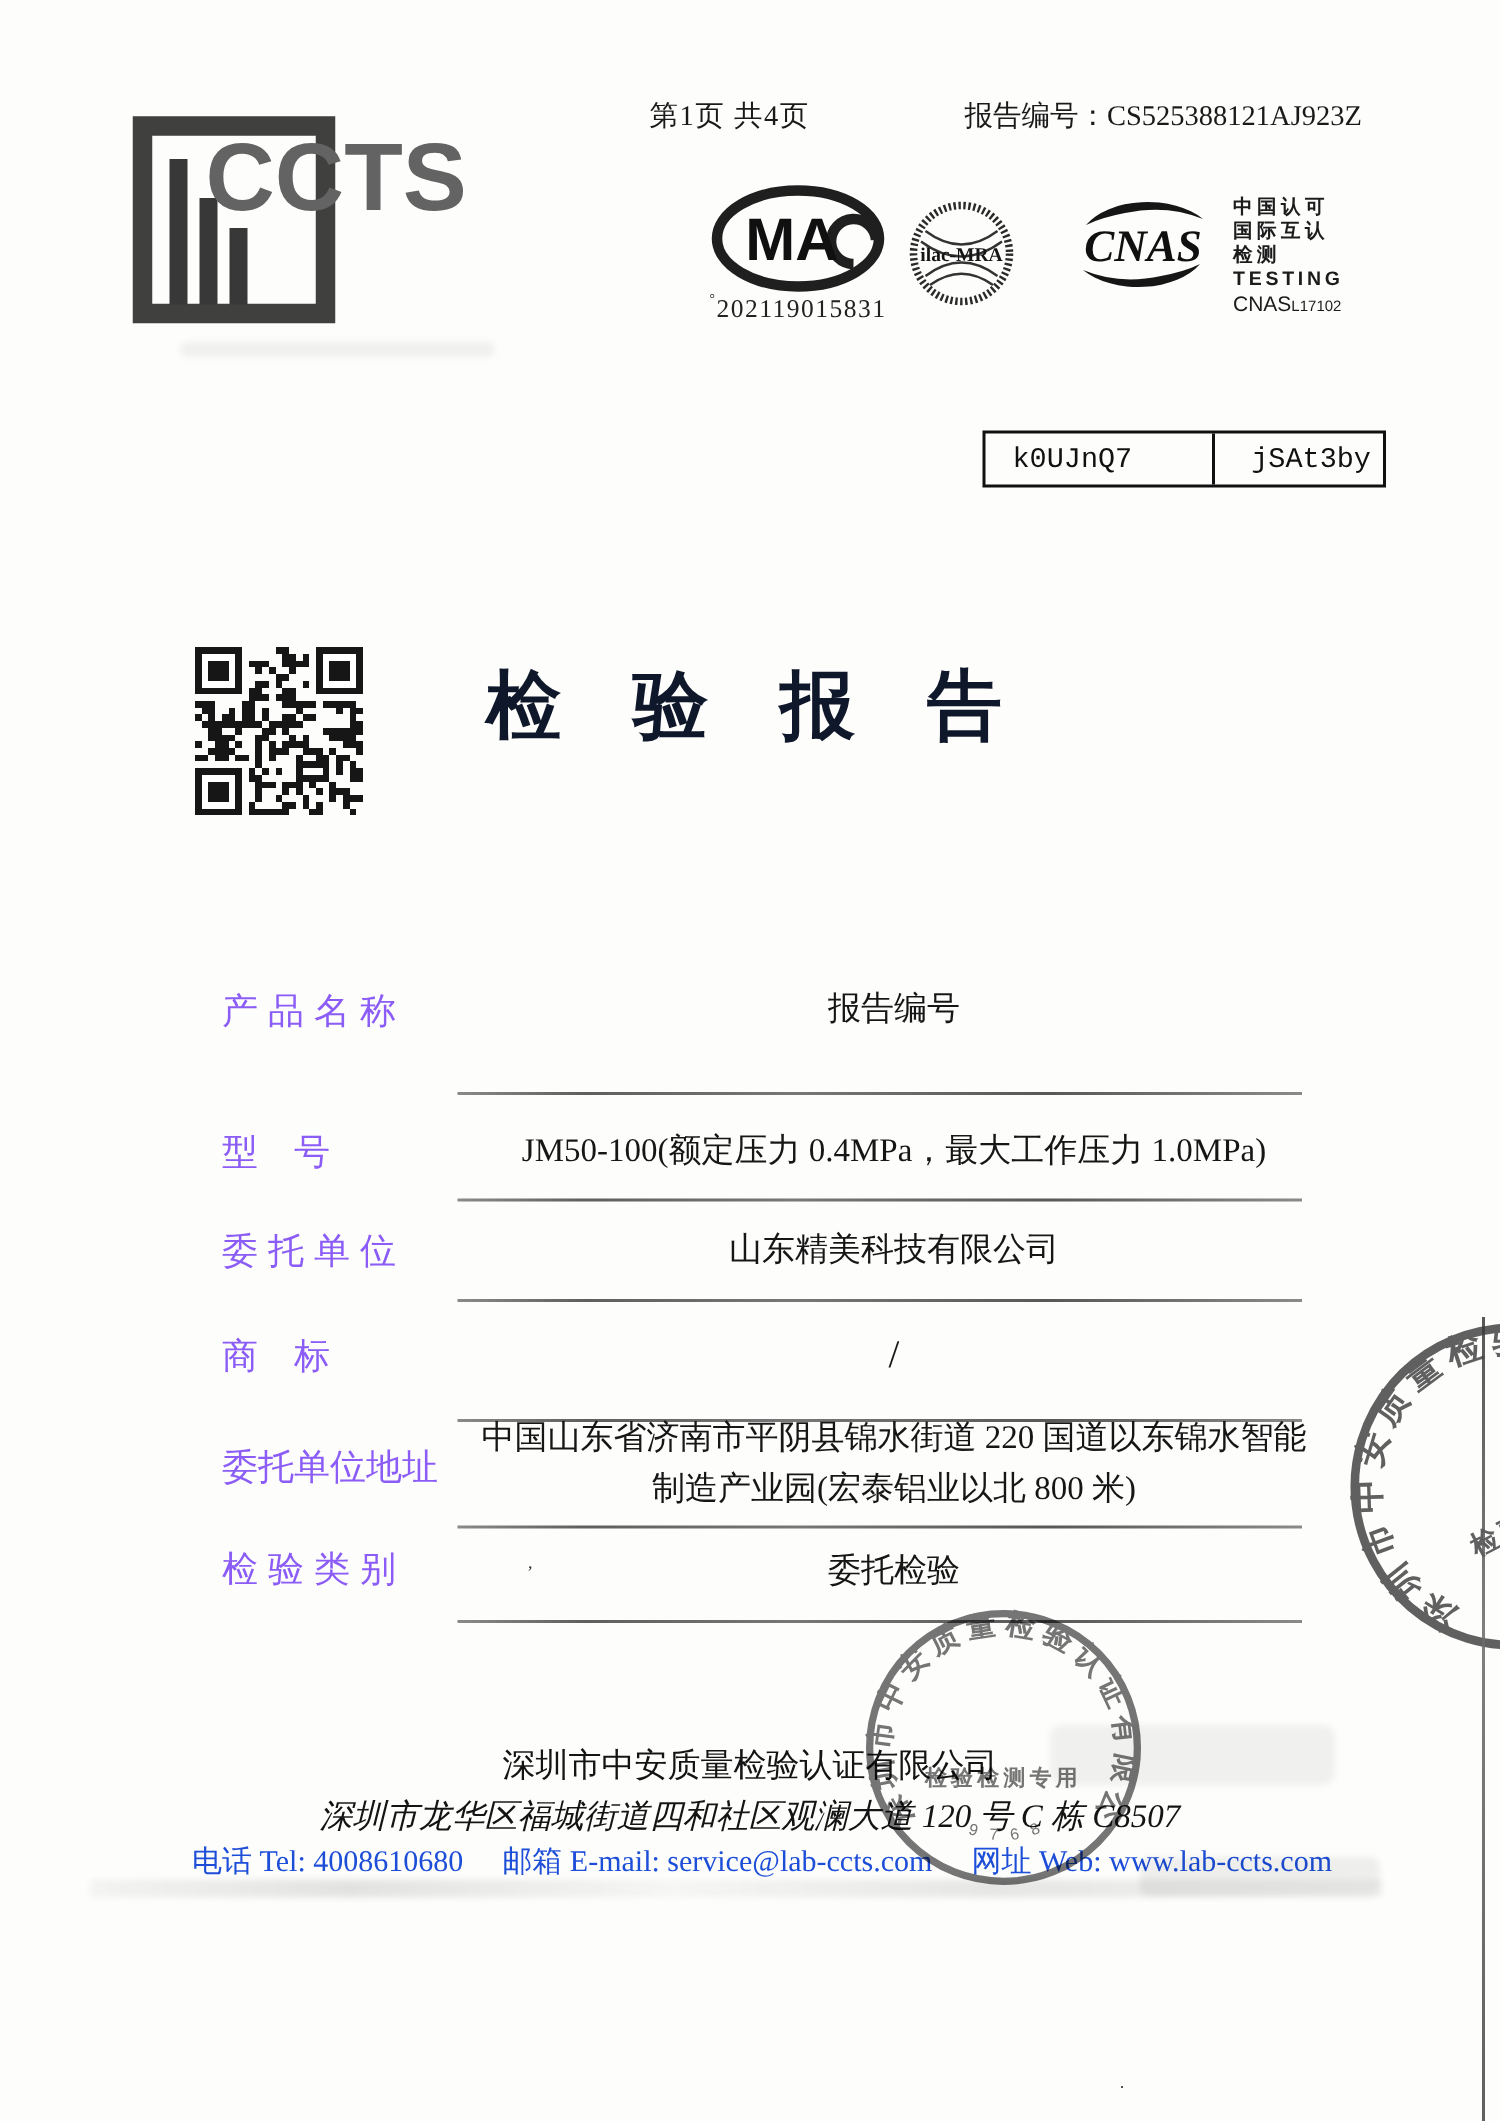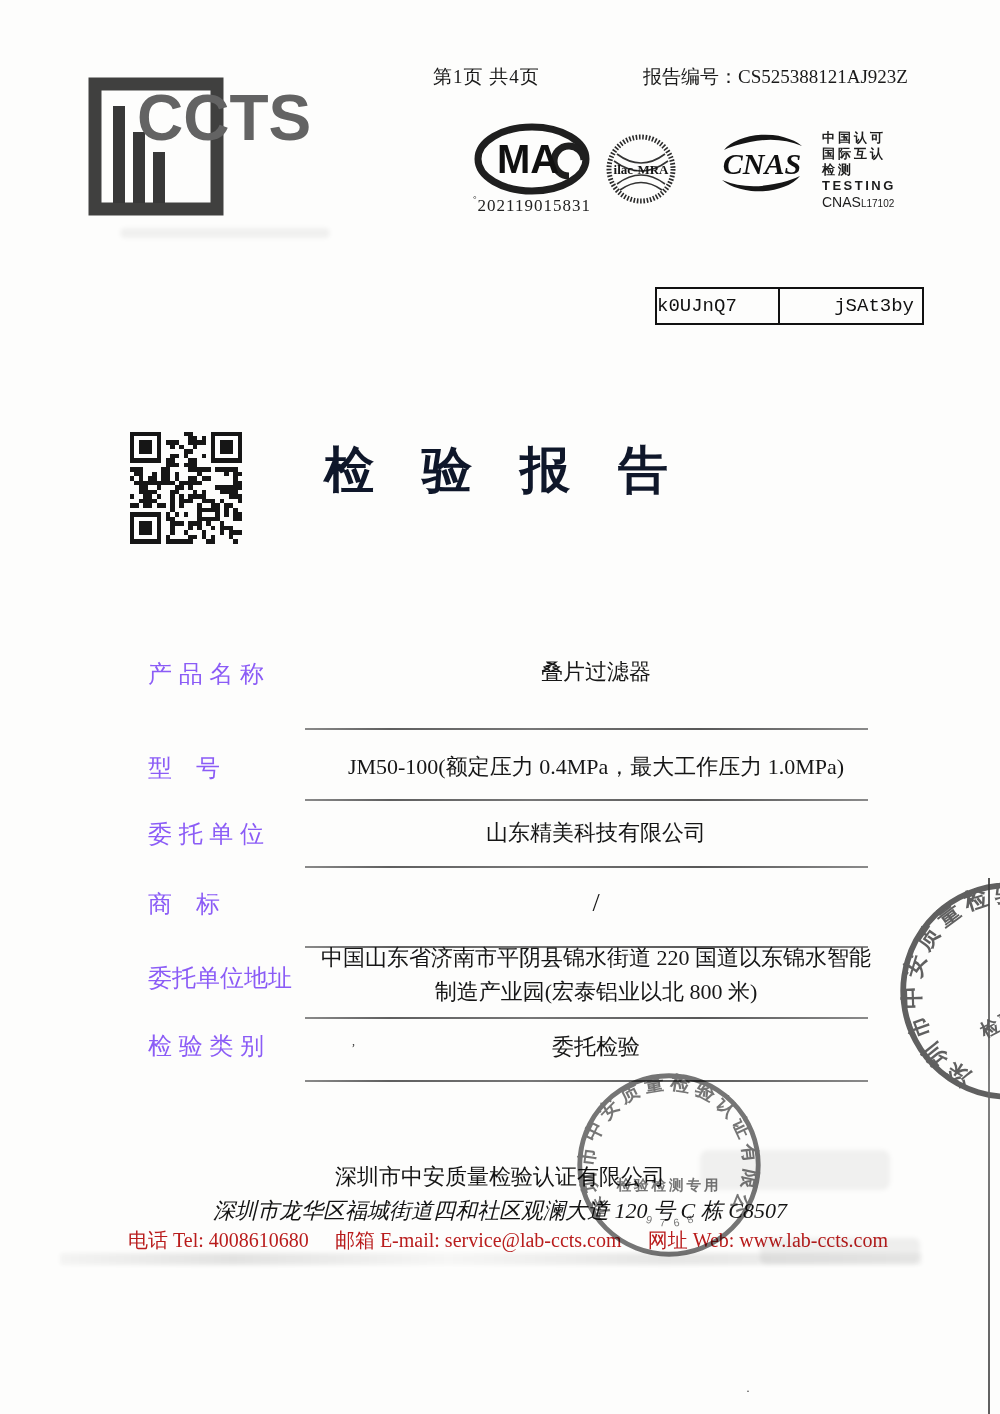--- a/index.html
+++ b/index.html
@@ -24,41 +24,41 @@
   .cnas{left:710px;top:124px;width:104px;height:78px;}
   .cnas-txt{left:822px;top:130px;width:90px;font-family:"Liberation Sans",sans-serif;color:#1c1c1c;}
   .cnas-txt .zh{font-size:13px;font-weight:bold;letter-spacing:3px;line-height:16px;}
   .cnas-txt .en{font-size:13px;font-weight:bold;letter-spacing:2.5px;line-height:16px;}
   .cnas-txt .code{font-size:14px;font-weight:normal;letter-spacing:0;line-height:17px;}
   .cnas-txt .code small{font-size:10px;}
   
   .codes{left:655px;top:287px;width:265px;height:34px;border:2px solid #111;display:flex;
          font-family:"Liberation Mono",monospace;font-size:19px;color:#111;}
   .codes .cell{display:flex;align-items:center;box-sizing:border-box;}
-  .codes .c-left{width:123px;border-right:2px solid #111;padding-left:0;}
+  .codes .c-left{width:153px;border-right:2px solid #111;padding-left:18px;}
   .codes .c-right{flex:1;justify-content:flex-end;padding-right:8px;}
   
   .qr{left:130px;top:431px;width:112px;height:113px;}
   
   .title-zh{left:0;top:437px;width:100%;text-align:center;font-size:50px;font-weight:bold;
             letter-spacing:48px;padding-left:40px;box-sizing:border-box;color:#0f172a;
             font-family:"Liberation Sans",sans-serif;}
   .title-en{left:0;top:549px;width:100%;text-align:center;font-size:30px;font-weight:bold;
             letter-spacing:4px;word-spacing:26px;color:#151515;}
   
   .flabel{left:148px;width:165px;font-size:24px;font-weight:normal;
           font-family:"Liberation Sans",sans-serif;color:#8b5cf6;white-space:nowrap;}
   .fvalue{left:318px;width:556px;text-align:center;font-size:22px;color:#161616;line-height:34px;}
   .fline{left:305px;width:563px;height:2px;
          background:linear-gradient(90deg,#8a8a8a,#5f5f5f 15%,#777 40%,#585858 70%,#8a8a8a);}
   
   .foot1{left:0;top:1162px;width:100%;text-align:center;font-size:22px;color:#141414;}
   .foot2{left:0;top:1196px;width:100%;text-align:center;font-size:22px;color:#141414;font-style:italic;}
   .foot3{left:128px;top:1227px;width:760px;display:flex;justify-content:space-between;
-         font-size:20px;color:#b91c1c;}
+         font-size:20px;color:#1d4ed8;}
   
   .stamp-main{left:572px;top:1068px;width:194px;height:194px;opacity:.82;mix-blend-mode:multiply;}
   .stamp-edge{left:894px;top:876px;width:230px;height:230px;opacity:.88;mix-blend-mode:multiply;
               transform:rotate(-28deg);}
   
   .vline{left:988px;top:878px;width:2px;height:536px;
          background:linear-gradient(#3a3a3a,#6a6a6a 40%,#444);opacity:.85;}
   .smudge{filter:blur(2px);}
   .band{left:60px;top:1253px;width:862px;height:12px;opacity:.75;
         background:linear-gradient(90deg,rgba(0,0,0,.05),rgba(0,0,0,.14) 20%,rgba(0,0,0,.04) 45%,rgba(0,0,0,.12) 70%,rgba(0,0,0,.05));}
@@ -342,21 +342,21 @@
         <rect x="85.5" y="4.5" width="22.5" height="22.5" fill="#fff"></rect>
         <rect x="90" y="9" width="13.5" height="13.5" fill="#161616"></rect>
         <rect x="0" y="81" width="31.5" height="31.5" fill="#161616"></rect>
         <rect x="4.5" y="85.5" width="22.5" height="22.5" fill="#fff"></rect>
         <rect x="9" y="90" width="13.5" height="13.5" fill="#161616"></rect>
       </svg></div>
 
   <div class="abs title-zh">检验报告</div>
 
   <div class="abs flabel" style="top:658px">产 品 名 称</div>
-  <div class="abs fvalue" style="top:655px">叠片过滤器</div>
+  <div class="abs fvalue" style="top:655px">报告编号</div>
   <div class="abs fline" style="top:728px"></div>
 
   <div class="abs flabel" style="top:752px">型　号</div>
   <div class="abs fvalue" style="top:750px">JM50-100(额定压力 0.4MPa，最大工作压力 1.0MPa)</div>
   <div class="abs fline" style="top:799px"></div>
 
   <div class="abs flabel" style="top:818px">委 托 单 位</div>
   <div class="abs fvalue" style="top:816px">山东精美科技有限公司</div>
   <div class="abs fline" style="top:866px"></div>
 

